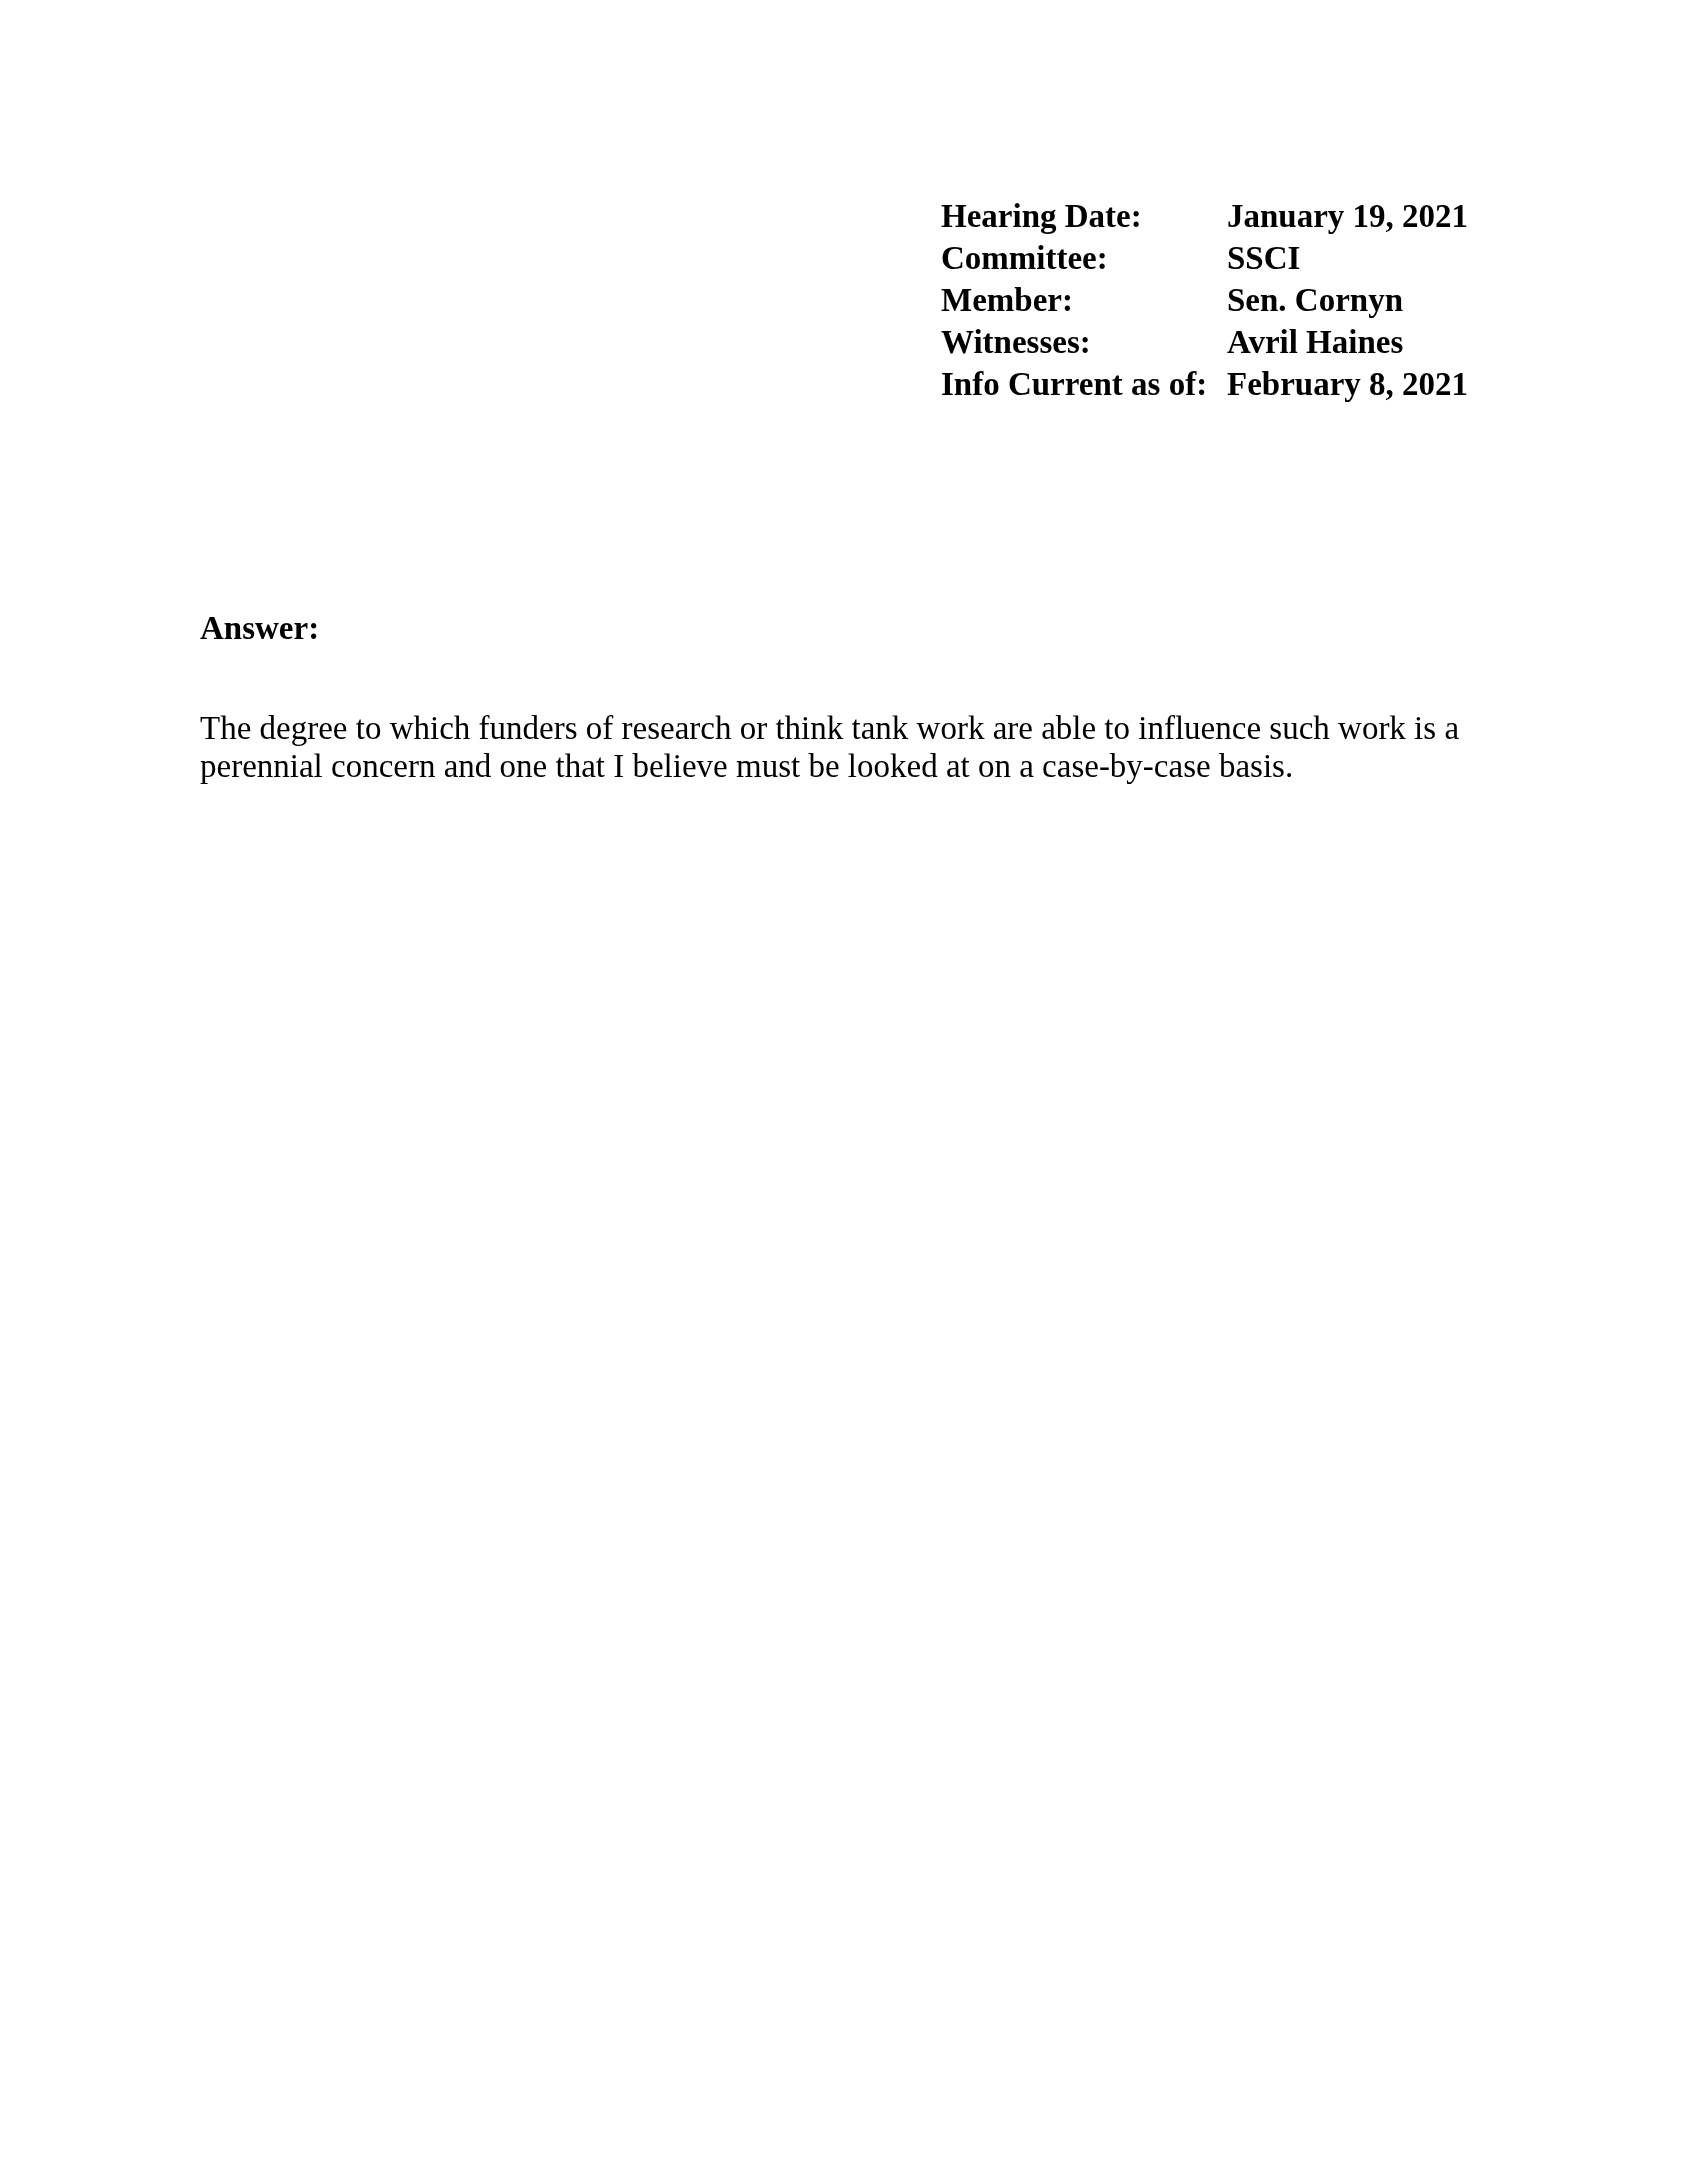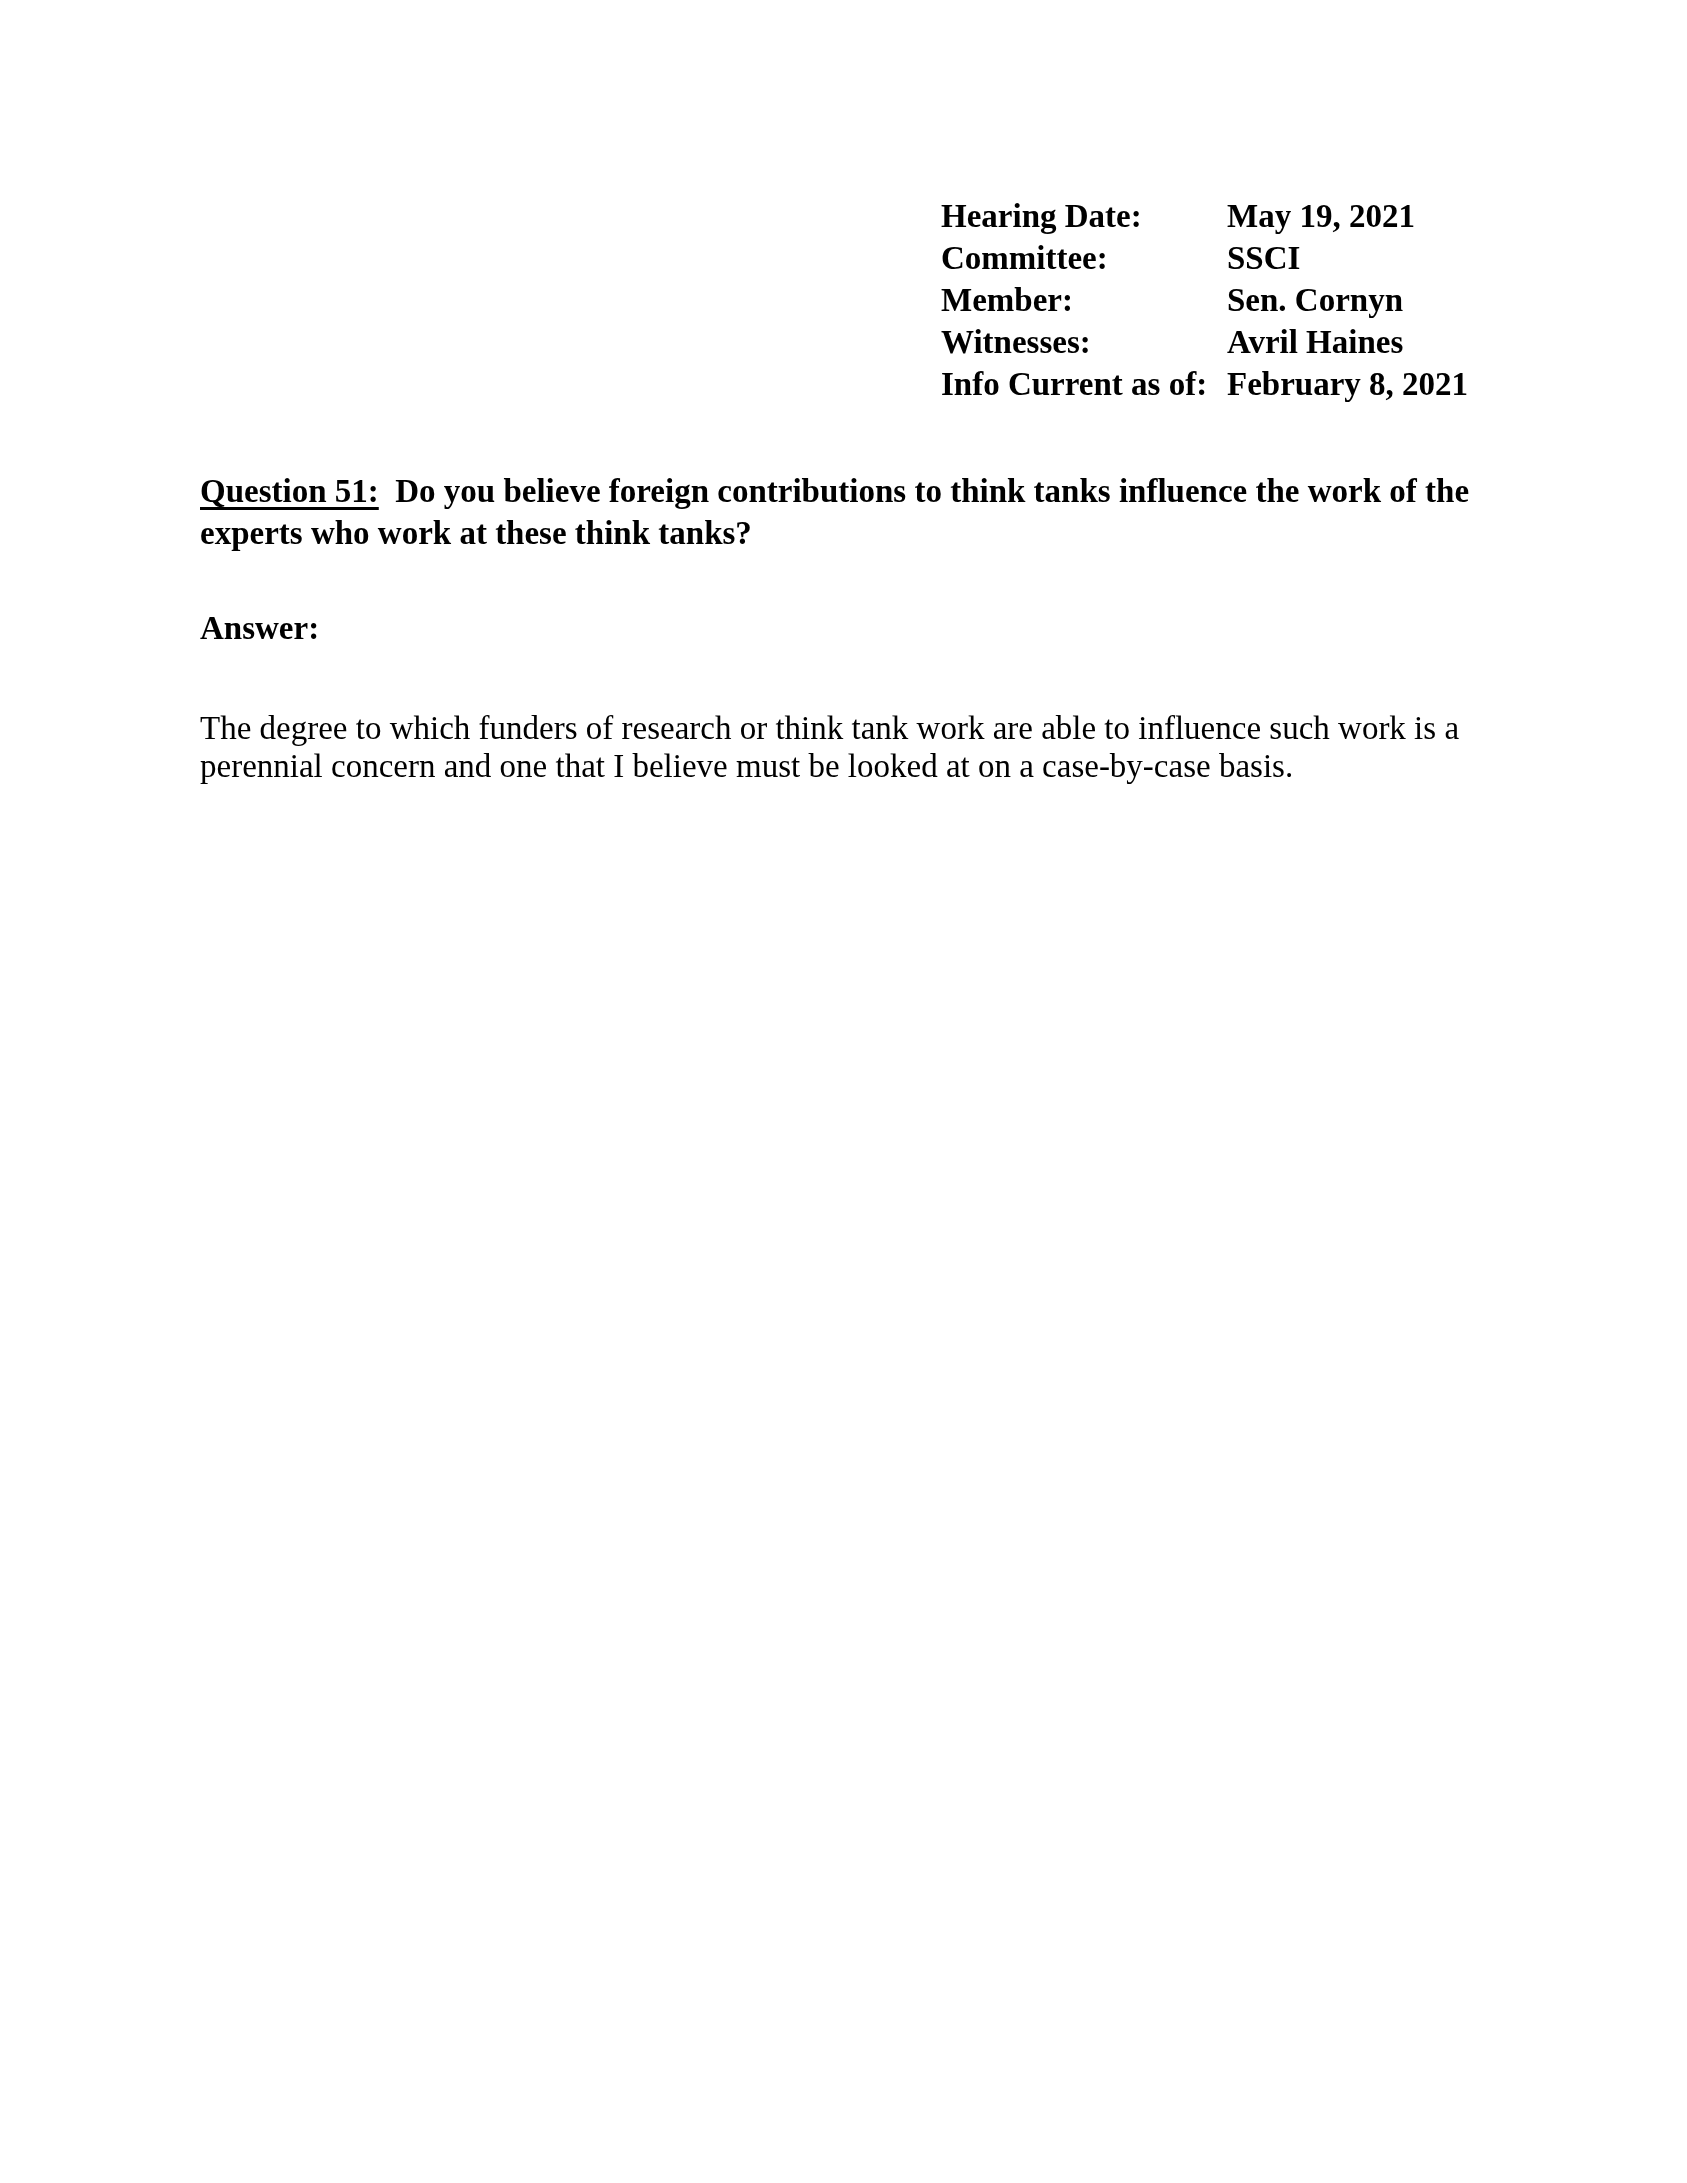--- a/index.html
+++ b/index.html
@@ -76,32 +76,31 @@
     line-height: 38px;
   }
 </style>
 </head>
 <body>
 
 <div class="page">
 
   <div class="hearing-info">
     <span>Hearing Date:</span>
-    <span>May 19, 2021</span>
+    <span>January 19, 2021</span>
     <span>Committee:</span>
     <span>SSCI</span>
     <span>Member:</span>
     <span>Sen. Cornyn</span>
     <span>Witnesses:</span>
     <span>Avril Haines</span>
     <span>Info Current as of:</span>
     <span>February 8, 2021</span>
   </div>
 
-  <div class="question"><span class="q-label">Question 51:</span><span>  Do you believe foreign contributions to think tanks influence the work of the experts who work at these think tanks?</span></div>
 
   <div class="answer-heading">Answer:</div>
 
 
   <div class="answer-paragraph">The degree to which funders of research or think tank work are able to influence such work is a perennial concern and one that I believe must be looked at on a case-by-case basis.</div>
 
 
 </div>
 
 

